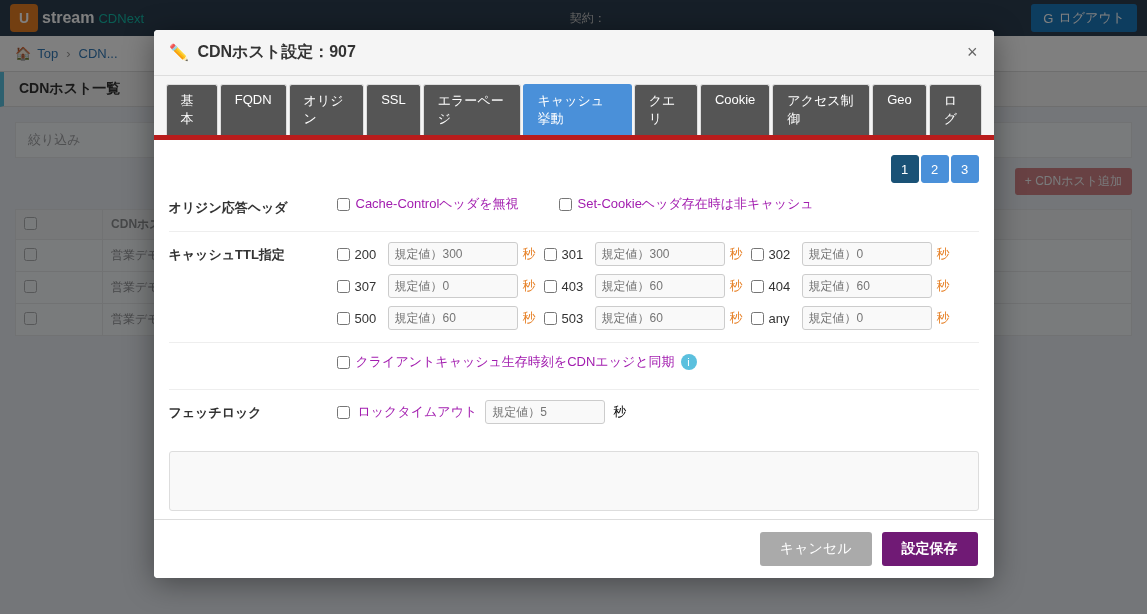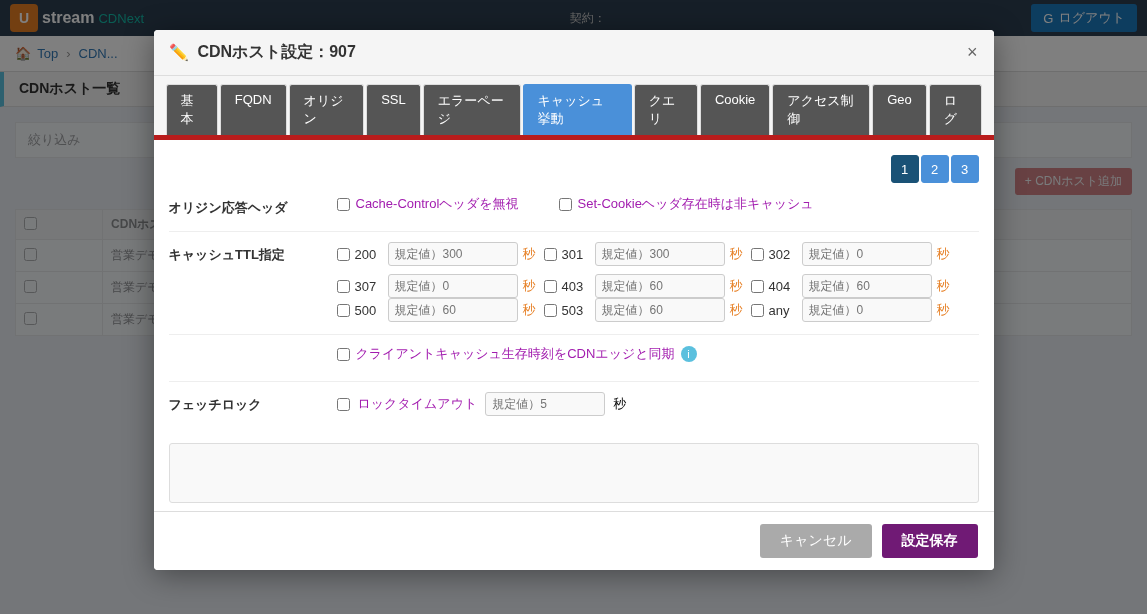--- a/index.html
+++ b/index.html
@@ -604,21 +604,21 @@
               <span class="ttl-unit">秒</span>
             </div>
             <div class="ttl-item">
               <input type="checkbox" style="">
               <span class="ttl-code">404</span>
               <input type="text" class="ttl-input" placeholder="規定値）60" style="">
               <span class="ttl-unit">秒</span>
             </div>
           </div>
 
-          <div class="ttl-row" style="margin-top:0;">
+          <div class="ttl-row" style="margin-top:8px;">
             <div class="ttl-item">
               <input type="checkbox" style="">
               <span class="ttl-code">500</span>
               <input type="text" class="ttl-input" placeholder="規定値）60" style="">
               <span class="ttl-unit">秒</span>
             </div>
             <div class="ttl-item">
               <input type="checkbox" style="">
               <span class="ttl-code">503</span>
               <input type="text" class="ttl-input" placeholder="規定値）60" style="">

